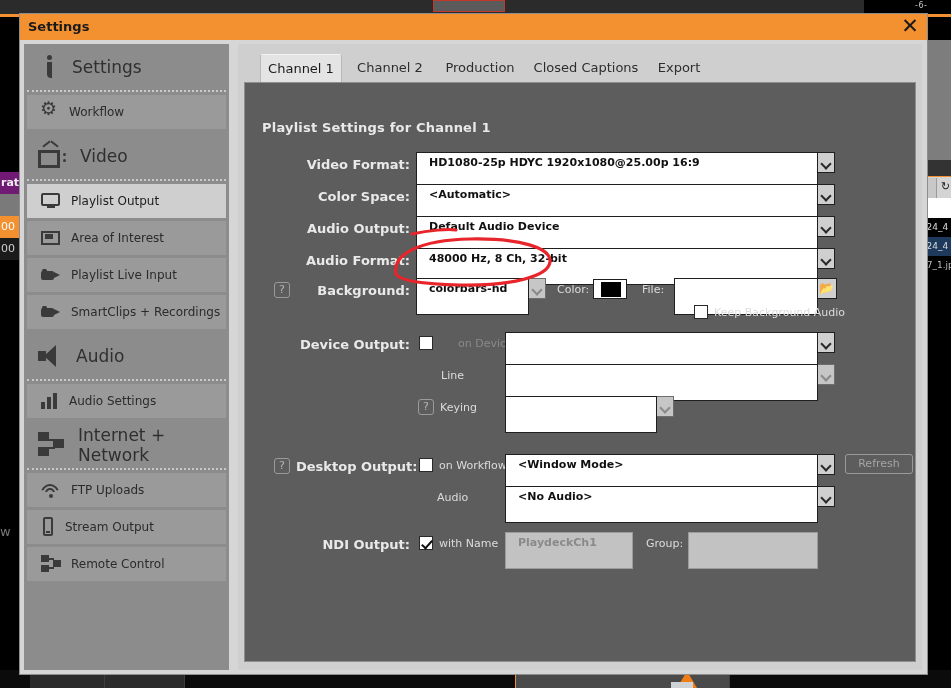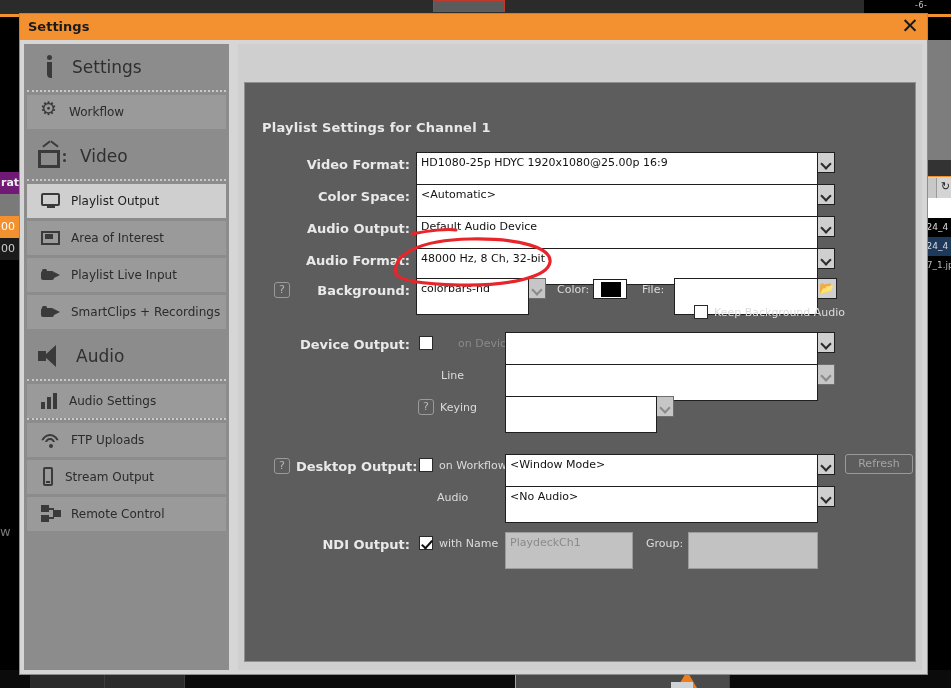--- a/index.html
+++ b/index.html
@@ -271,22 +271,22 @@
     text-align: right; white-space: nowrap;
   }
   .sub-label {
     position: absolute; font-size: 11px; color: #dcdcdc; white-space: nowrap;
   }
   .sub-label.dim { color: #8a8a8a; }
 
   .field {
     position: absolute; height: 37px; background: #fff;
     border: 1px solid #1f1f1f;
-    font-size: 11px; color: #111; line-height: 19px; padding-left: 4px;
-    overflow: hidden; white-space: nowrap;
+    font-size: 11px; color: #111; line-height: 19px; padding-left: 12px;
+    overflow: hidden; white-space: nowrap; font-weight: bold;
   }
   .field.disabled { background: #c2c2c2; color: #8a8a8a; border: 1px solid #9b9b9b; }
   .combo-arrow {
     position: absolute; height: 21px; width: 17px;
     background: #cfcfcf; border: 1px solid #1f1f1f; border-left: none;
     cursor: pointer;
   }
   .combo-arrow.soft { border-color: #6e6e6e; background: #c6c6c6; }
   .combo-arrow::after {
     content: ""; position: absolute; left: 4px; top: 7px;
@@ -452,20 +452,30 @@
       <div class="nav-dashed"></div>
       <div class="nav-item">
         <span class="nav-icon ic-bars">
             <i></i>
             <i></i>
             <i></i>
           </span>
         <span class="ni-label">Audio Settings</span>
       </div>
 
+      <div class="nav-group-header" style="margin-top:4px;">
+        <span class="nav-icon ic-network">
+          <span class="n1"></span>
+            <span class="n2"></span>
+            <span class="n3"></span>
+            <span class="ln1"></span>
+            <span class="ln2"></span>
+        </span>
+        <span class="gh-label">Internet + Network</span>
+      </div>
       <div class="nav-dashed"></div>
       <div class="nav-item">
         <span class="nav-icon ic-wifi">
             <span class="a1"></span>
             <span class="a2"></span>
             <span class="dt"></span>
           </span>
         <span class="ni-label">FTP Uploads</span>
       </div>
       <div class="nav-item">
@@ -482,20 +492,27 @@
             <span class="r3"></span>
             <span class="rl1"></span>
             <span class="rl2"></span>
         </span>
         <span class="ni-label">Remote Control</span>
       </div>
     </div>
 
     <div class="content">
 
+      <div class="tabstrip">
+        <div class="tab active" style="left:22px;width:82px;">Channel 1</div>
+        <div class="tab" style="left:112px;width:80px;">Channel 2</div>
+        <div class="tab" style="left:198px;width:88px;">Production</div>
+        <div class="tab" style="left:292px;width:112px;">Closed Captions</div>
+        <div class="tab" style="left:410px;width:62px;">Export</div>
+      </div>
 
       <div class="panel"></div>
 
       <div class="panel-heading">Playlist Settings for Channel 1</div>
 
       <div class="form-label" style="left:38px; top:113px; width:134px;">Video Format:</div>
       <div class="field" style="left:178px; top:108px; width:402px;">HD1080-25p HDYC 1920x1080@25.00p 16:9</div>
       <div class="combo-arrow" style="left:580px; top:108px;"></div>
 
       <div class="form-label" style="left:38px; top:145px; width:134px;">Color Space:</div>

